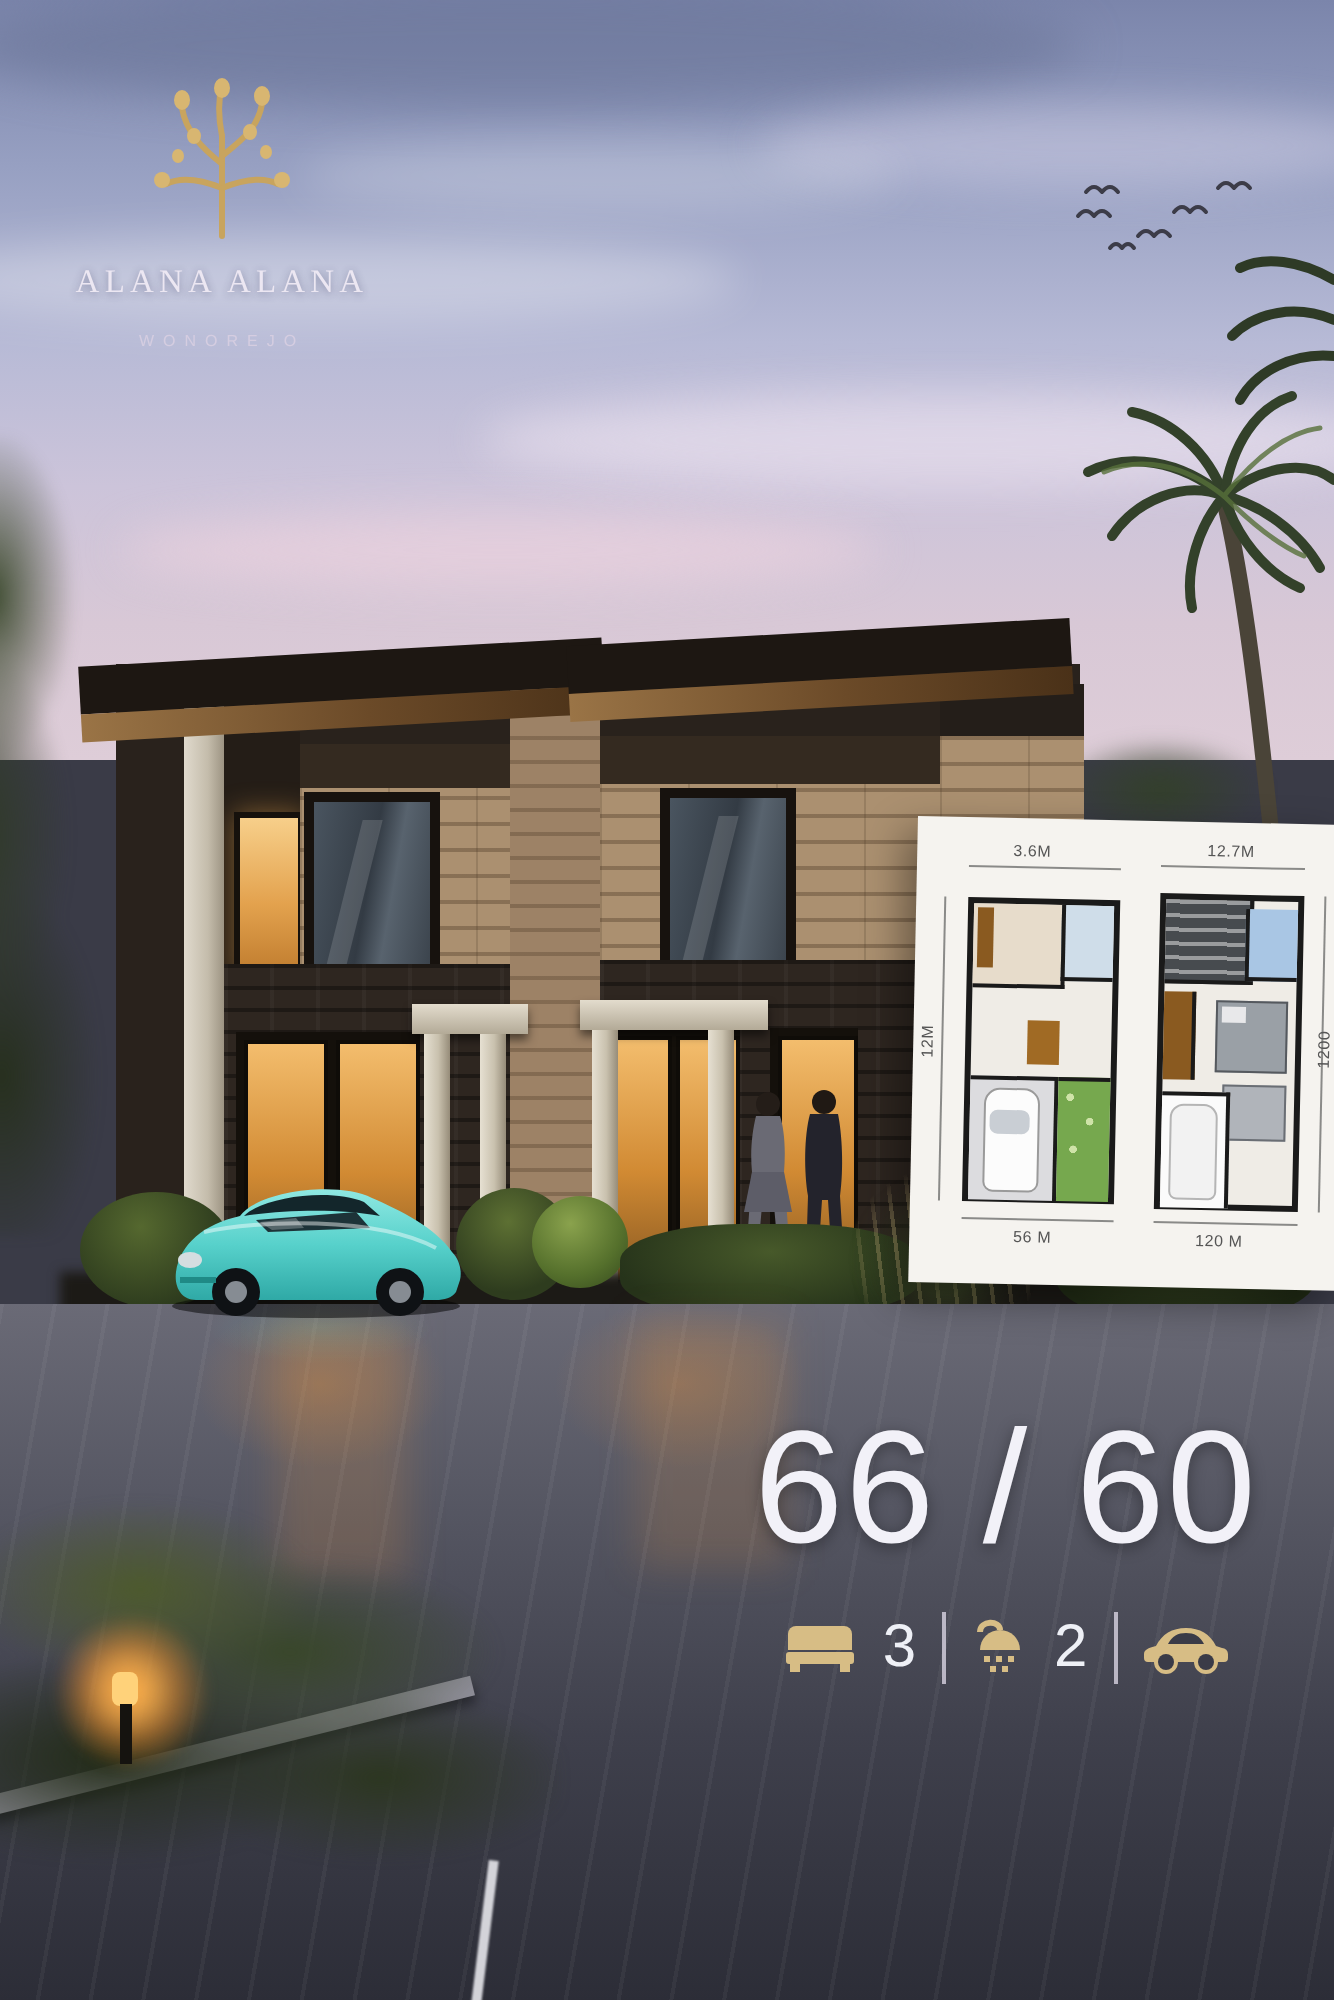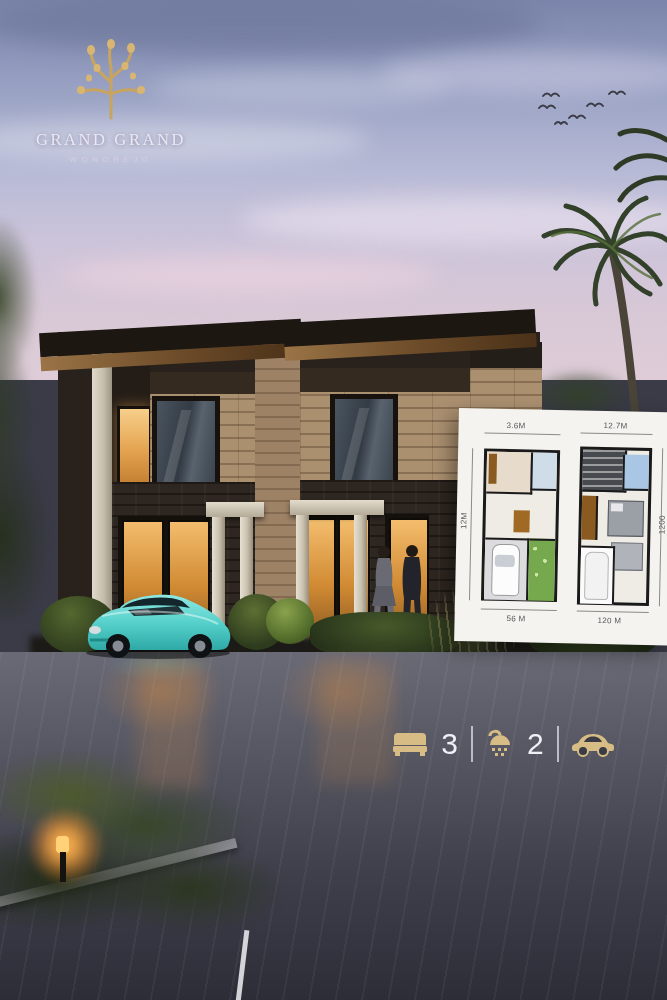--- a/index.html
+++ b/index.html
@@ -155,21 +155,21 @@
   .pb-terrace{position:absolute;left:0;top:96px;width:32px;height:56px;background:#fbfbfb;border-top:2px solid #1a1a1a;border-right:2px solid #1a1a1a;}
   .pb-car{position:absolute;left:4px;top:4px;width:22px;height:46px;background:#f2f2f2;border:1px solid #b5b5b5;border-radius:7px 7px 4px 4px;}
   .dim-line{position:absolute;background:#8a8a88;}
   .dim-label{position:absolute;font-size:8px;color:#555;letter-spacing:.3px;white-space:nowrap;}
   .rot90{transform:rotate(-90deg);transform-origin:center;}
 
   
   .logo{left:25px;top:38px;width:172px;height:140px;text-align:center;color:#ece7f2;}
   .brand-name{margin-top:4px;font-family:"Liberation Serif",serif;font-size:16.5px;
     letter-spacing:2.6px;text-shadow:0 1px 4px rgba(40,40,80,.45);}
-  .brand-sub{margin-top:5px;font-size:8px;letter-spacing:4.5px;color:#d8cfe2;opacity:.9;}
+  .brand-sub{margin-top:15px;font-size:8px;letter-spacing:4.5px;color:#d8cfe2;opacity:.9;}
 
   
   .specs{left:352px;top:704px;width:302px;text-align:center;color:#f2f1f8;}
   .headline{font-size:80px;font-weight:300;letter-spacing:1px;line-height:1;
     text-shadow:0 2px 8px rgba(0,0,0,.35);}
   .subline{margin-top:16px;font-size:24px;font-weight:400;letter-spacing:.4px;
     text-shadow:0 1px 5px rgba(0,0,0,.35);}
   .features{margin-top:22px;display:flex;justify-content:center;align-items:center;gap:13px;}
   .feat-num{font-size:30px;color:#eef0f6;}
   .feat-div{width:2px;height:36px;background:rgba(225,220,235,.75);}
@@ -376,25 +376,26 @@
         <ellipse cx="62" cy="10" rx="4" ry="5"></ellipse>
         <ellipse cx="42" cy="6" rx="4" ry="5"></ellipse>
         <ellipse cx="12" cy="52" rx="4" ry="4"></ellipse>
         <ellipse cx="72" cy="52" rx="4" ry="4"></ellipse>
         <ellipse cx="28" cy="30" rx="3.5" ry="4"></ellipse>
         <ellipse cx="56" cy="28" rx="3.5" ry="4"></ellipse>
         <ellipse cx="20" cy="40" rx="3" ry="3.5"></ellipse>
         <ellipse cx="64" cy="38" rx="3" ry="3.5"></ellipse>
       </g>
     </svg>
-    <div class="brand-name">GRAND GRAND</div>
+    <div class="brand-name">ALANA ALANA</div>
     <div class="brand-sub">WONOREJO</div>
   </div>
 
   <div class="abs specs">
+    <div class="headline">66 / 60</div>
     <div class="features">
       <svg width="36" height="26" viewBox="0 0 36 26">
         <path d="M6 2 h24 a4 4 0 0 1 4 4 v8 h-32 v-8 a4 4 0 0 1 4 -4 z" fill="#d7bd85"></path>
         <rect x="1" y="15" width="34" height="6" rx="1.5" fill="#d7bd85"></rect>
         <rect x="3" y="21" width="5" height="4" fill="#d7bd85"></rect>
         <rect x="28" y="21" width="5" height="4" fill="#d7bd85"></rect>
       </svg>
       <span class="feat-num">3</span>
       <div class="feat-div"></div>
       <svg width="28" height="30" viewBox="0 0 28 30">

